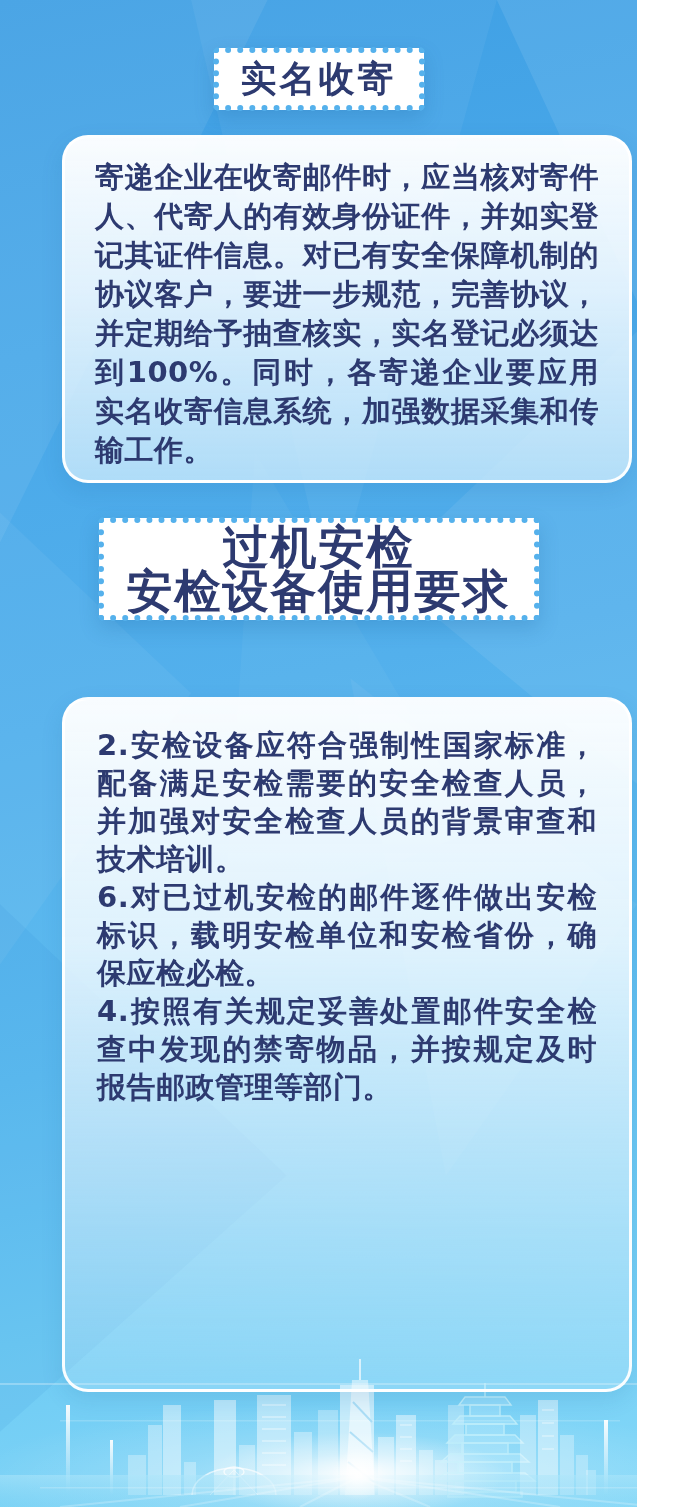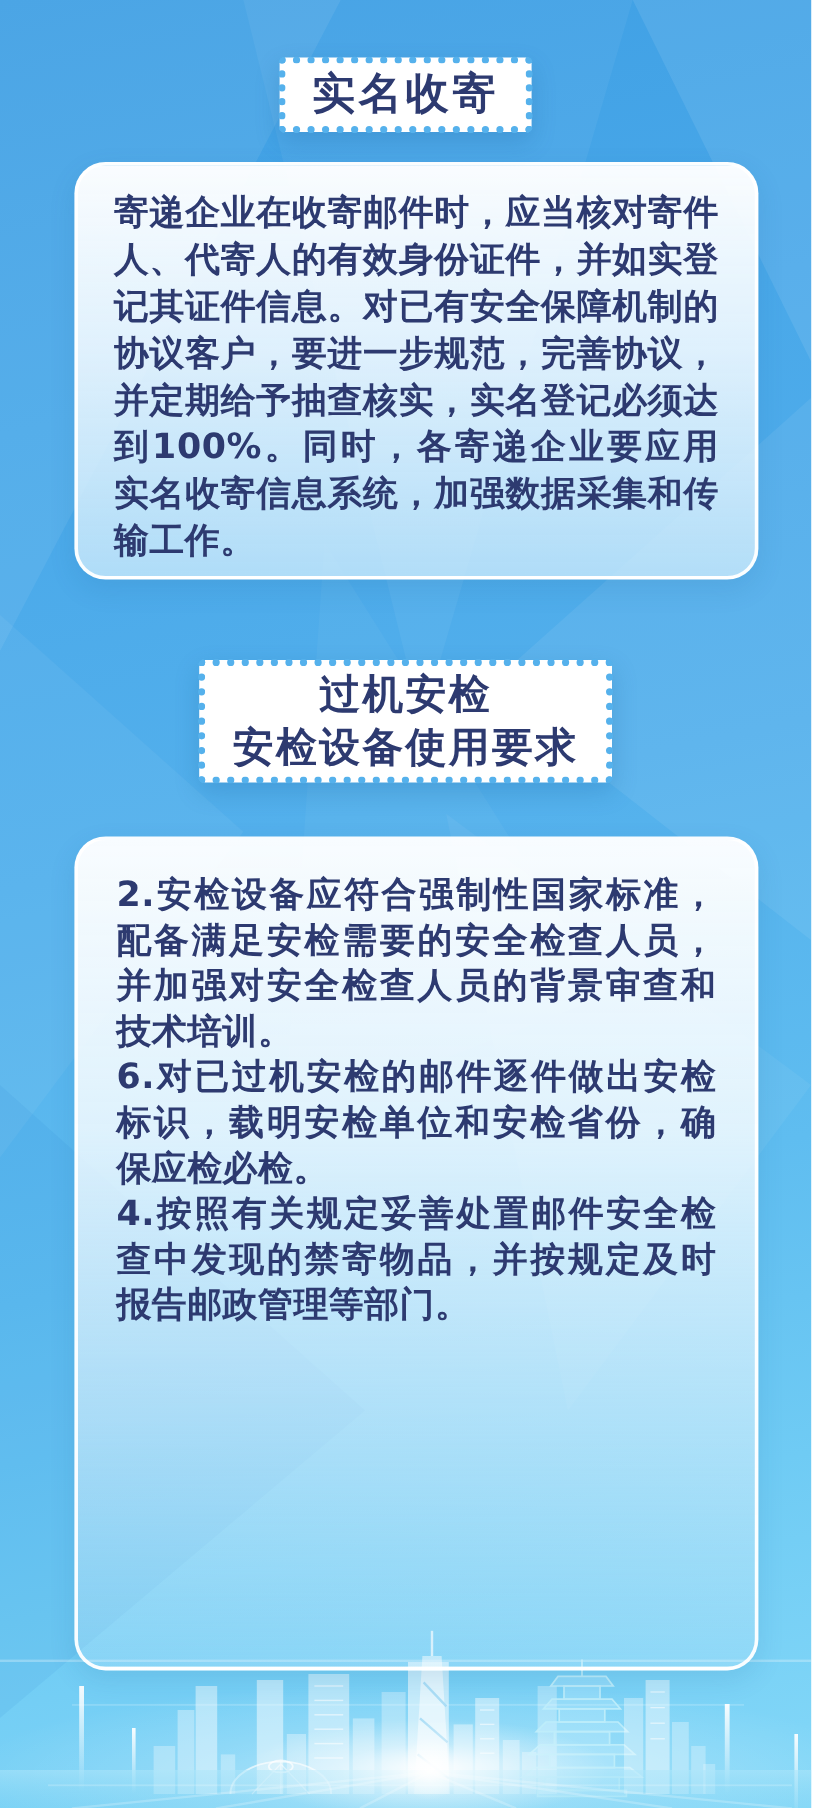--- a/index.html
+++ b/index.html
@@ -1,21 +1,22 @@
 <!DOCTYPE html>
 <html><head>
 <meta charset="utf-8">
 <style>
   html,body{margin:0;padding:0;}
   .page{
     position:relative;
-    width:676px;height:1507px;
+    width:616px;height:1507px;
     overflow:hidden;
     font-family:"DejaVu Sans","Liberation Sans",sans-serif;
     background:linear-gradient(168deg,#3e9fe4 0%,#49a8e9 22%,#53b0ec 45%,#5fbdf0 66%,#6fcbf4 82%,#84d8f8 100%);
+    padding-left:21px;
   }
   .facet{position:absolute;inset:0;pointer-events:none;}
   .f1{background:rgba(255,255,255,0.07);clip-path:polygon(0 0,42% 0,0 36%);}
   .f2{background:rgba(255,255,255,0.05);clip-path:polygon(30% 0,78% 0,52% 40%);}
   .f3{background:rgba(255,255,255,0.09);clip-path:polygon(78% 0,100% 0,100% 20%);}
   .f4{background:rgba(255,255,255,0.07);clip-path:polygon(100% 22%,100% 52%,60% 38%);}
   .f5{background:rgba(255,255,255,0.05);clip-path:polygon(0 34%,30% 46%,0 64%);}
   .f6{background:rgba(255,255,255,0.05);clip-path:polygon(55% 45%,100% 60%,70% 78%);}
   .f7{background:rgba(30,120,205,0.08);clip-path:polygon(0 60%,45% 78%,0 95%);}
   .f8{background:rgba(255,255,255,0.04);clip-path:polygon(40% 30%,75% 55%,35% 62%);}
@@ -27,21 +28,21 @@
     font-weight:700;
     text-align:center;
     outline:6px dotted #55b1ec;
     outline-offset:-5px;
     border-radius:5px;
     box-shadow:0 8px 20px rgba(25,90,150,0.22);
     z-index:4;
     white-space:nowrap;
   }
   .badge1{top:48px;font-size:36px;line-height:1;padding:13px 27px;letter-spacing:3px;}
-  .badge2{top:550px;font-size:34px;line-height:44px;padding:7px 28px;letter-spacing:2px;}
+  .badge2{top:518px;font-size:46px;line-height:44px;padding:7px 28px;letter-spacing:2px;}
 
   .card{
     position:absolute;left:62px;width:570px;
     border:3px solid rgba(255,255,255,0.95);
     border-radius:26px;
     box-sizing:border-box;
     overflow:hidden;
     z-index:3;
     box-shadow:0 8px 22px rgba(25,90,150,0.12);
   }

